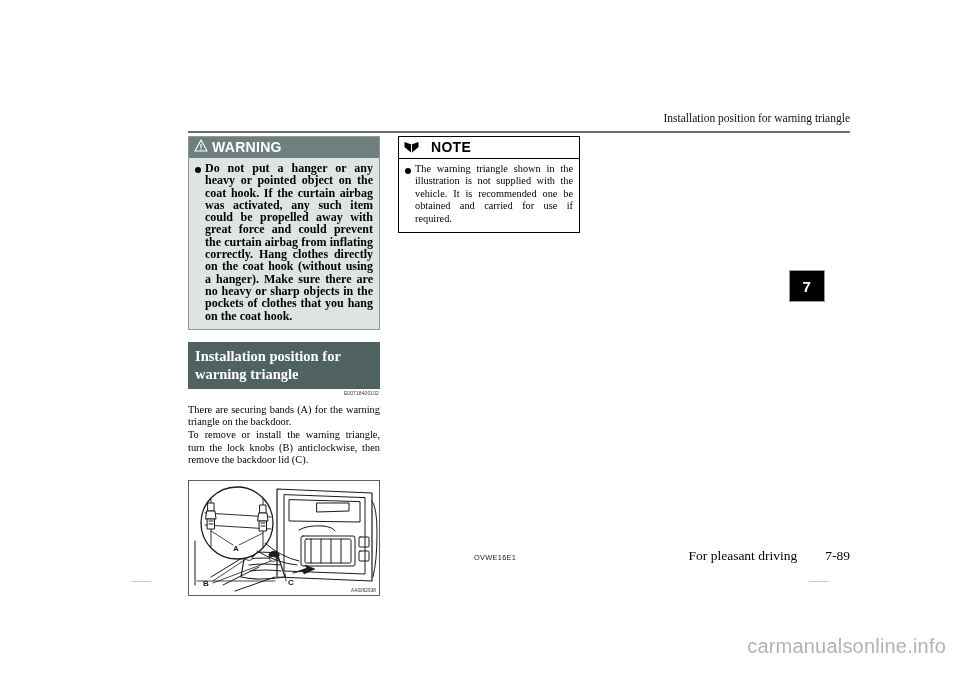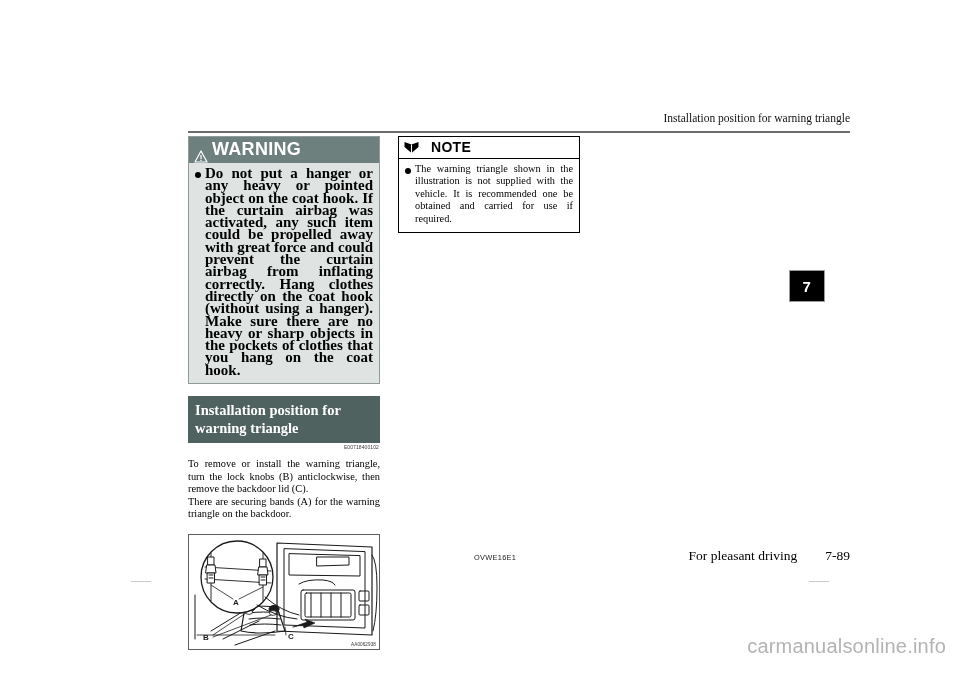--- a/index.html
+++ b/index.html
@@ -74,24 +74,24 @@
     border: 1px solid #8e9b99;
     background: #dfe4e3;
     width: 100%;
     box-sizing: border-box;
   }
   .warn-head {
     background: #6d807e;
     color: #ffffff;
     font-family: "Liberation Sans", sans-serif;
     font-weight: bold;
-    font-size: 18px;
+    font-size: 14px;
     padding: 2px 5px 3px 5px;
     display: flex;
-    align-items: flex-end;
+    align-items: flex-start;
     gap: 4px;
     letter-spacing: 0.3px;
   }
   .warn-tri {
     display: inline-block;
     width: 14px;
     height: 13px;
     flex: 0 0 auto;
   }
   .warn-body {
@@ -104,21 +104,21 @@
     flex: 0 0 auto;
     width: 6px;
     height: 6px;
     border-radius: 50%;
     background: #000;
     margin-top: 5px;
   }
   .warn-text {
     font-family: "Liberation Serif", serif;
     font-weight: bold;
-    font-size: 15px;
+    font-size: 12px;
     line-height: 12.3px;
     text-align: justify;
     text-justify: inter-word;
     color: #000;
   }
 
   
   .note-box {
     border: 1.5px solid #000;
     background: #ffffff;
@@ -279,22 +279,22 @@
     <div class="warn-body">
       <span class="bullet-dot"></span>
       <span class="warn-text">Do not put a hanger or any heavy or pointed object on the coat hook. If the curtain airbag was activated, any such item could be propelled away with great force and could prevent the curtain airbag from inflating correctly. Hang clothes directly on the coat hook (without using a hanger). Make sure there are no heavy or sharp objects in the pockets of clothes that you hang on the coat hook.</span>
     </div>
   </div>
 
   <div class="section-heading">Installation position for warning triangle</div>
   <div class="ref-code">E00718400102</div>
 
   <div class="body-copy">
+    <p>There are securing bands (A) for the warning triangle on the backdoor.</p>
     <p>To remove or install the warning triangle, turn the lock knobs (B) anticlockwise, then remove the backdoor lid (C).</p>
-    <p>There are securing bands (A) for the warning triangle on the backdoor.</p>
   </div>
 
   <div class="figure-box">
     <svg width="190" height="114" viewBox="0 0 190 114">
       <g fill="none" stroke="#1a1a1a" stroke-width="1" stroke-linejoin="round" stroke-linecap="round">
 
         <path d="M88 8 L88 96 L183 100 L183 12 Z" stroke-width="1.2"></path>
         <path d="M95 14 L95 90 L176 93 L176 17 Z"></path>
 
         <path d="M100 19 L100 40 L171 41 L171 21 Z"></path>

